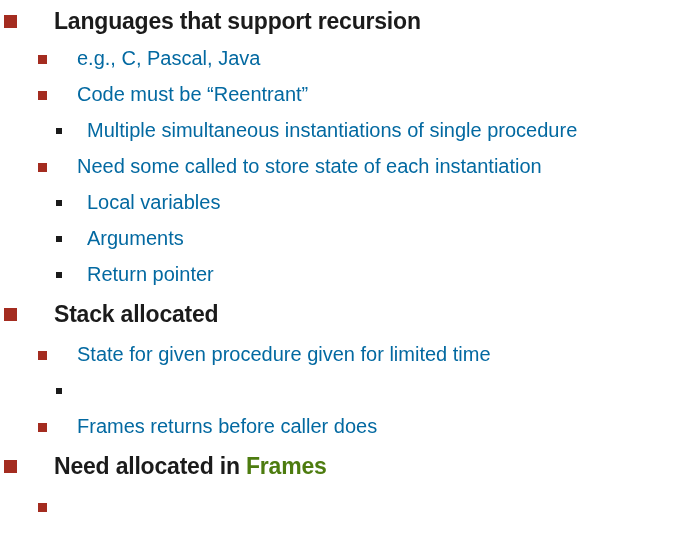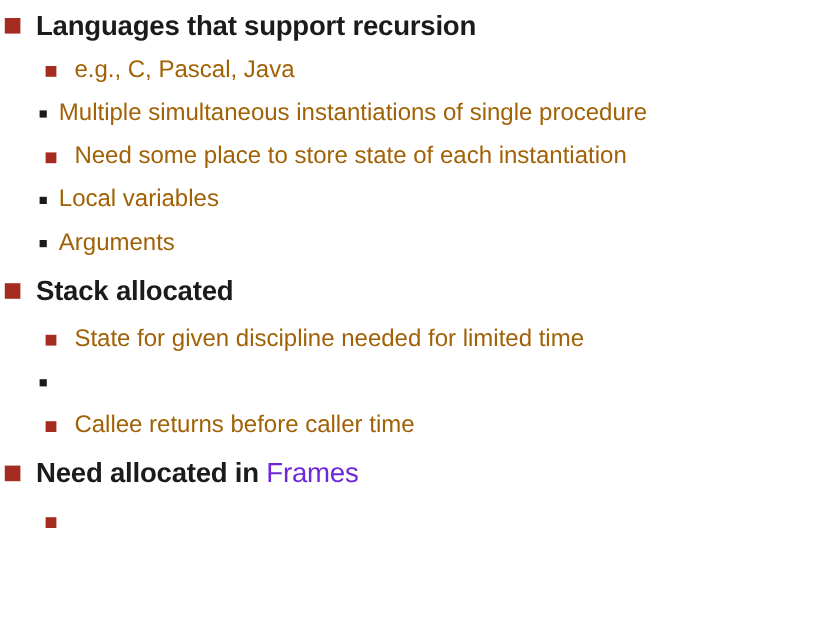--- a/index.html
+++ b/index.html
@@ -16,43 +16,45 @@
   }
   .row {
     display: flex;
     align-items: center;
     box-sizing: border-box;
   }
   
   .row.l1 {
     height: 44px;
     padding-left: 4px;
+    gap: 24px;
   }
   .row.l1.first { height: 38px; }
   .row.l1 .txt {
     font-size: 23px;
     font-weight: bold;
     color: #1b1b1b;
     letter-spacing: -0.2px;
     white-space: nowrap;
   }
   
   .row.l2 {
     height: 36px;
     padding-left: 38px;
   }
   
   .row.l3 {
     height: 36px;
-    padding-left: 33px;
+    padding-left: 56px;
   }
   .row.l2 .txt, .row.l3 .txt {
     font-size: 20px;
-    color: #a16207;
+    color: #0369a1;
     white-space: nowrap;
+    margin-left: 15px;
   }
   .bullet {
     flex: 0 0 auto;
     display: inline-block;
   }
   .bullet.b1 {
     width: 13px; height: 13px;
     background: #a42c20;
     margin-right: 13px;
     margin-top: 1px;
@@ -63,79 +65,87 @@
     margin-right: 15px;
     margin-top: 2px;
   }
   .bullet.b3 {
     width: 6px; height: 6px;
     background: #1b1b1b;
     margin-right: 10px;
     margin-top: 2px;
   }
   .highlight {
-    color: #6d28d9;
-    font-weight: normal;
+    color: #4d7c0f;
+    font-weight: bold;
     white-space: pre;
   }
 </style>
 </head>
 <body>
 
 <div class="slide">
 
   <div class="row l1 first">
     <span class="bullet b1"></span>
     <span class="txt">Languages that support recursion</span>
   </div>
 
   <div class="row l2">
     <span class="bullet b2"></span>
     <span class="txt">e.g., C, Pascal, Java</span>
   </div>
 
+  <div class="row l2">
+    <span class="bullet b2"></span>
+    <span class="txt">Code must be “Reentrant”</span>
+  </div>
 
   <div class="row l3">
     <span class="bullet b3"></span>
     <span class="txt">Multiple simultaneous instantiations of single procedure</span>
   </div>
 
   <div class="row l2">
     <span class="bullet b2"></span>
-    <span class="txt">Need some place to store state of each instantiation</span>
+    <span class="txt">Need some called to store state of each instantiation</span>
   </div>
 
   <div class="row l3">
     <span class="bullet b3"></span>
     <span class="txt">Local variables</span>
   </div>
 
   <div class="row l3">
     <span class="bullet b3"></span>
     <span class="txt">Arguments</span>
   </div>
 
+  <div class="row l3">
+    <span class="bullet b3"></span>
+    <span class="txt">Return pointer</span>
+  </div>
 
   <div class="row l1">
     <span class="bullet b1"></span>
     <span class="txt">Stack allocated</span>
   </div>
 
   <div class="row l2">
     <span class="bullet b2"></span>
-    <span class="txt">State for given discipline needed for limited time</span>
+    <span class="txt">State for given procedure given for limited time</span>
   </div>
 
   <div class="row l3">
     <span class="bullet b3"></span>
   </div>
 
   <div class="row l2">
     <span class="bullet b2"></span>
-    <span class="txt">Callee returns before caller time</span>
+    <span class="txt">Frames returns before caller does</span>
   </div>
 
   <div class="row l1">
     <span class="bullet b1"></span>
     <span class="txt"><span style="white-space:pre">Need allocated in </span><span class="highlight">Frames</span></span>
   </div>
 
   <div class="row l2">
     <span class="bullet b2"></span>
   </div>

